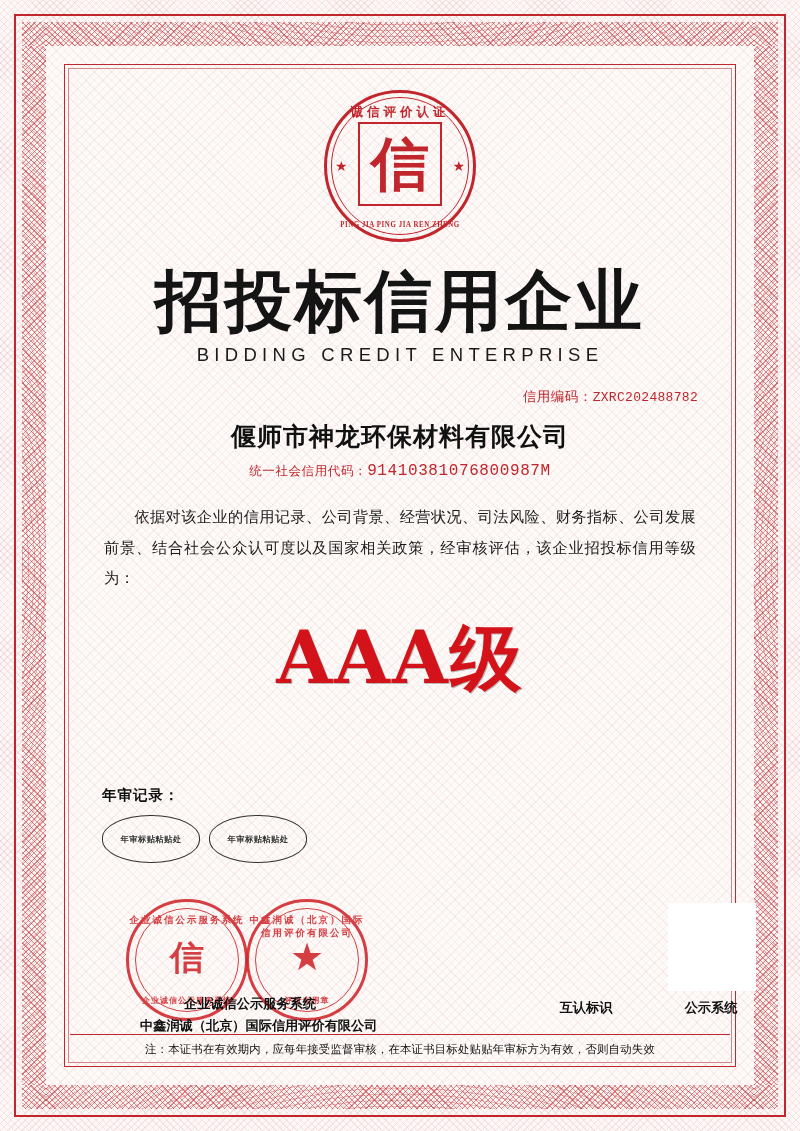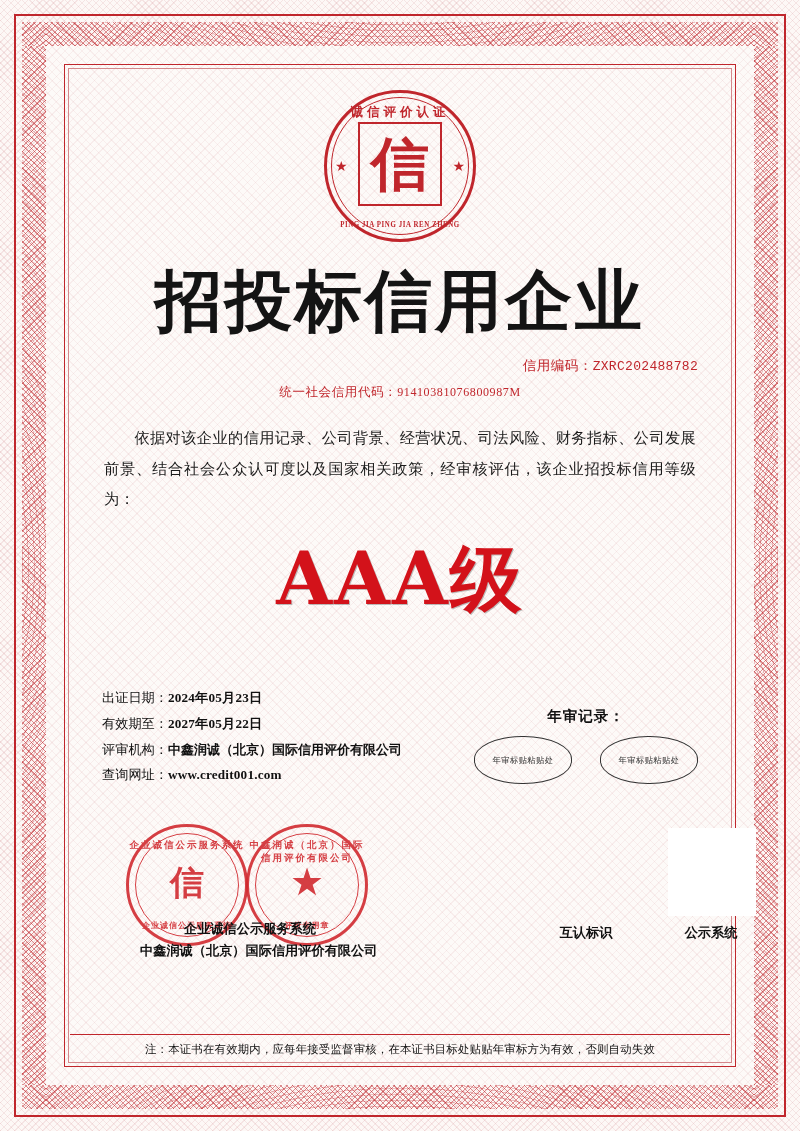--- a/index.html
+++ b/index.html
@@ -198,22 +198,22 @@
   }
   .company-uscc {
     margin-top: 9px;
     font-family: "Liberation Sans", sans-serif;
     font-size: 12.5px;
     color: #c0262c;
     letter-spacing: 0.6px;
     white-space: nowrap;
   }
   .company-uscc .num {
-    font-family: Liberation Serif, serif;
-    font-size: 12px;
+    font-family: Liberation Mono, monospace;
+    font-size: 16px;
   }
 
   
   .body-text {
     margin-top: 22px;
     width: 100%;
     font-family: Liberation Serif, serif;
     font-size: 15.2px;
     line-height: 2.02;
     color: #1a1a1a;
@@ -259,33 +259,34 @@
     font-weight: bold;
     letter-spacing: 0.2px;
   }
   .info-list .val-cn {
     font-family: "DejaVu Sans", sans-serif;
     font-weight: bold;
     font-size: 13px;
   }
   .annual {
     padding-top: 22px;
-    text-align: center;
+    text-align: left;
   }
   .annual-title {
     font-family: "DejaVu Sans", sans-serif;
     font-size: 14.5px;
     font-weight: bold;
     color: #111;
     letter-spacing: 1px;
   }
   .annual-slots {
     margin-top: 10px;
     display: flex;
-    gap: 28px;
+    gap: 9px;
+    font-weight: bold;
   }
   .slot {
     width: 96px;
     height: 46px;
     border: 1px solid #333;
     border-radius: 48px / 23px;
     display: flex;
     align-items: center;
     justify-content: center;
     font-family: "DejaVu Sans", sans-serif;
@@ -441,48 +442,36 @@
       <div class="top-text">诚信评价认证</div>
       <div class="star-l">★</div>
       <div class="star-r">★</div>
       <div class="inner-box">
         <span class="xin">信</span>
       </div>
       <div class="bottom-text">PING JIA PING JIA REN ZHENG</div>
     </div>
 
     <div class="main-title">招投标信用企业</div>
+    <div class="sub-title">BIDDING CREDIT ENTERPRISE</div>
 
     <div class="credit-line">
       <span>信用编码：</span><span class="code">ZXRC202488782</span>
     </div>
 
+    <div class="company-name">偃师市神龙环保材料有限公司</div>
     <div class="company-uscc">
       <span>统一社会信用代码：</span><span class="num">91410381076800987M</span>
     </div>
 
     <div class="body-text">依据对该企业的信用记录、公司背景、经营状况、司法风险、财务指标、公司发展前景、结合社会公众认可度以及国家相关政策，经审核评估，该企业招投标信用等级为：</div>
 
     <div class="grade">AAA级</div>
 
     <div class="info-row">
-      <div class="info-list">
-        <div>
-          <span>出证日期：</span><span class="val">2024年05月23日</span>
-        </div>
-        <div>
-          <span>有效期至：</span><span class="val">2027年05月22日</span>
-        </div>
-        <div>
-          <span>评审机构：</span><span class="val-cn">中鑫润诚（北京）国际信用评价有限公司</span>
-        </div>
-        <div>
-          <span>查询网址：</span><span class="val">www.credit001.com</span>
-        </div>
-      </div>
 
       <div class="annual">
         <div class="annual-title">年审记录：</div>
         <div class="annual-slots">
           <div class="slot">年审标贴粘贴处</div>
           <div class="slot">年审标贴粘贴处</div>
         </div>
       </div>
     </div>
 

